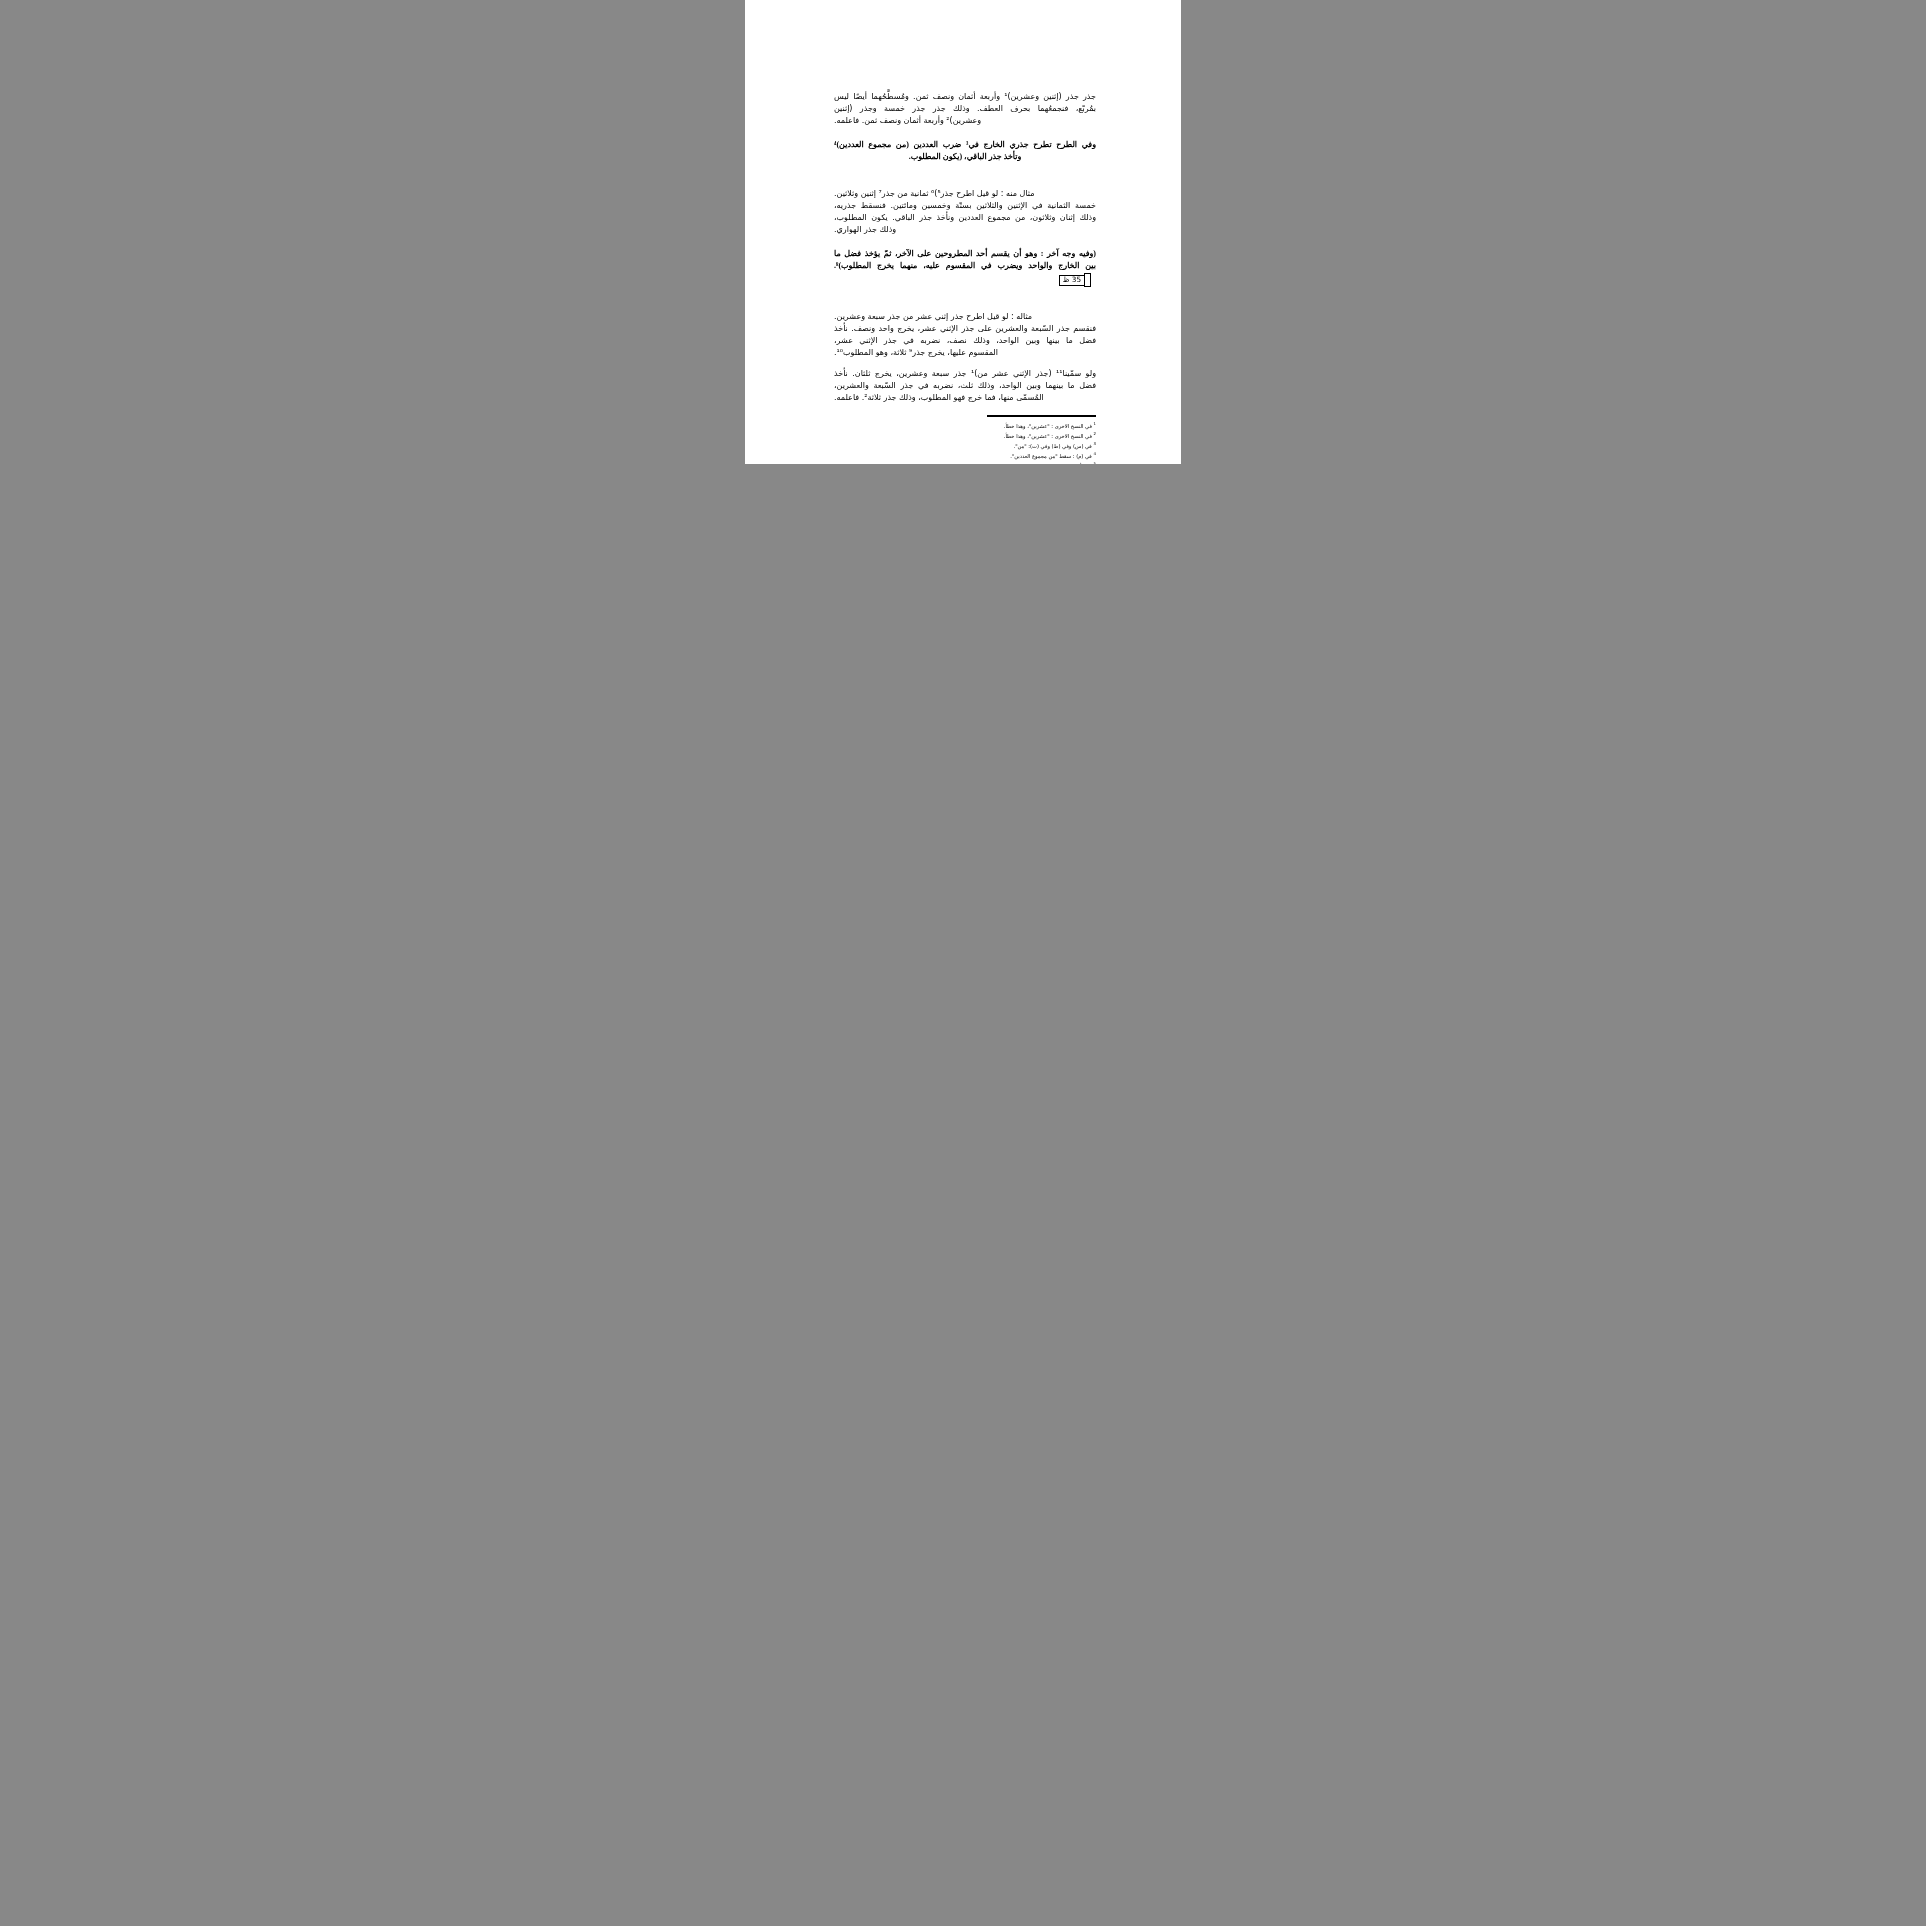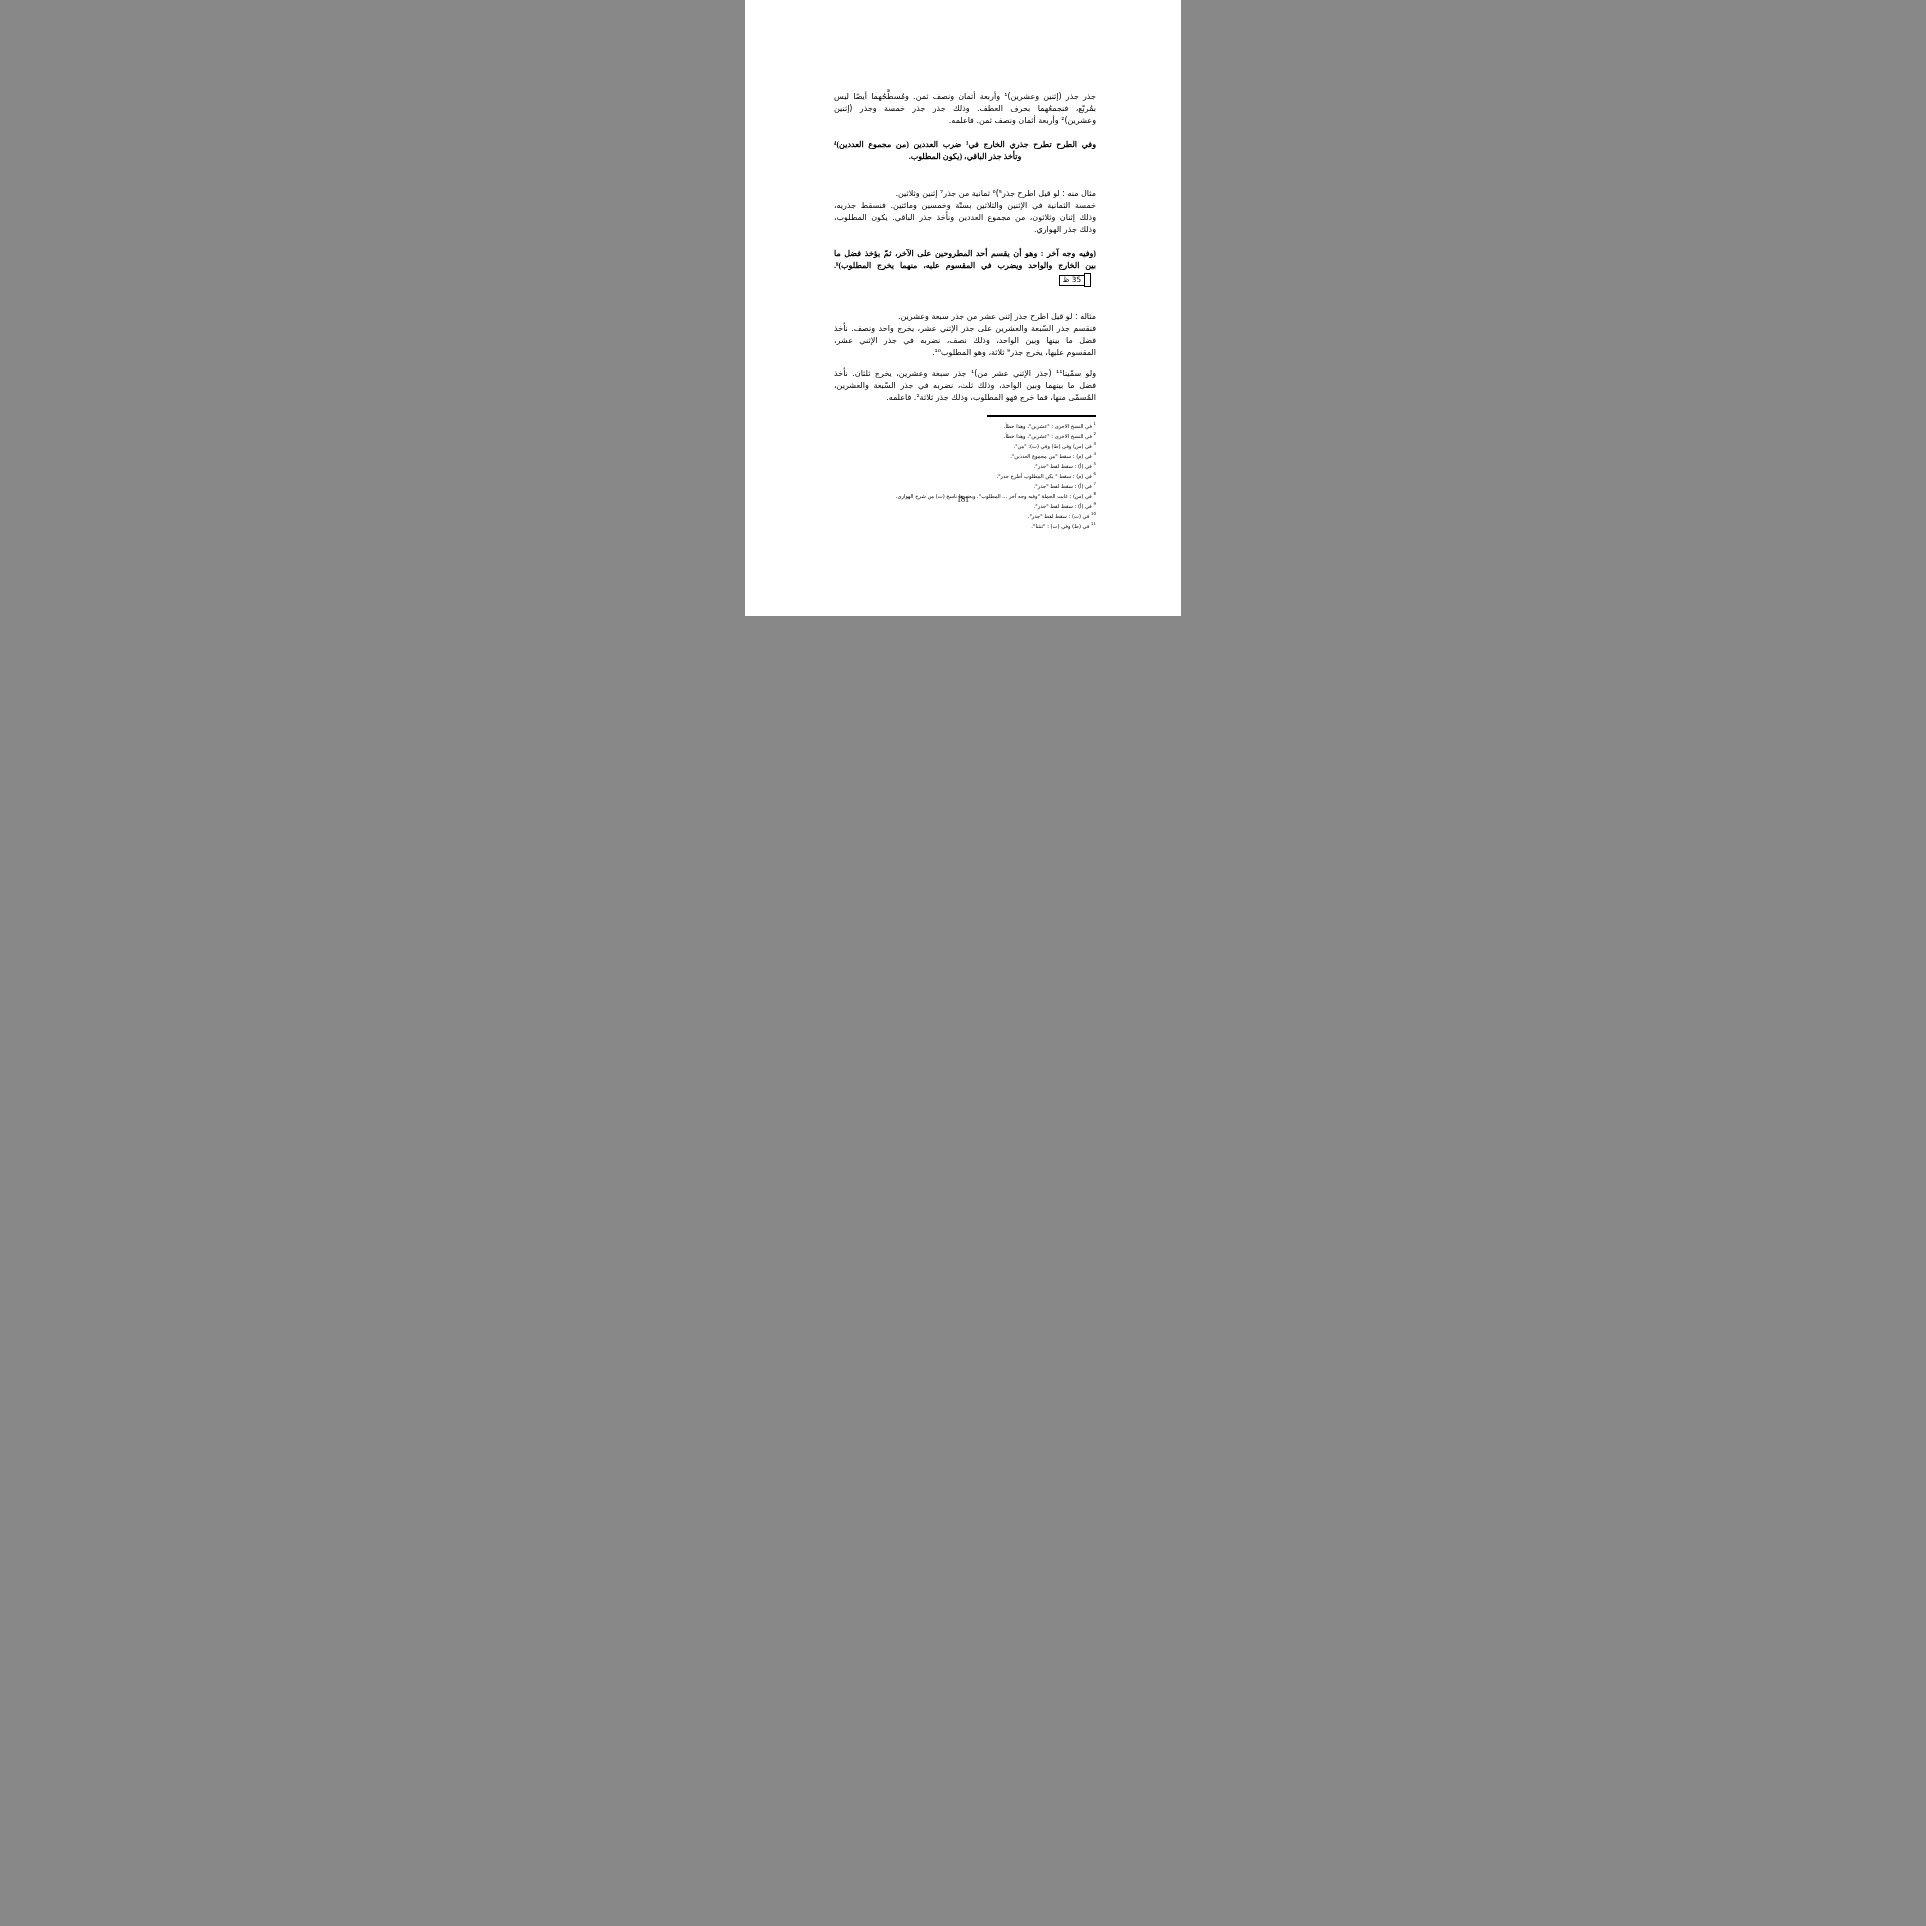--- a/index.html
+++ b/index.html
@@ -1,36 +1,36 @@
 <!DOCTYPE html>
 <html lang="ar" style="font-size:6.2px"><head>
 <meta charset="utf-8">
 <style>
   html,body{margin:0;padding:0;background:#888;}
   .page{
     position:relative;
-    width:436px;height:616px;
+    width:436px;height:464px;
     background:#ffffff;
     margin:0 auto;
     font-family:"DejaVu Sans",sans-serif;
     color:#000;
     direction:rtl;
     overflow:hidden;
   }
   .textblock{
     position:absolute;
     top:0;
     right:85px;
     width:262px;
   }
   .para{font-size:8px;line-height:12px;}
   .para .line{min-height:12px;}
   .bold{font-weight:bold;font-family:Liberation Serif, serif;}
   .just{text-align:justify;text-align-last:justify;}
-  .right{text-align:right;}
+  .right{text-align:left;}
   .center{text-align-last:center;}
   sup{font-size:0.62em;}
   .mt1{margin-top:12.3px;}  
   .mt2{margin-top:25px;}
   .mt3{margin-top:11.6px;}
   .mt4{margin-top:9px;}
   .folio-row{
     margin-top:1.5px;
     text-align:right;
     height:13px;

